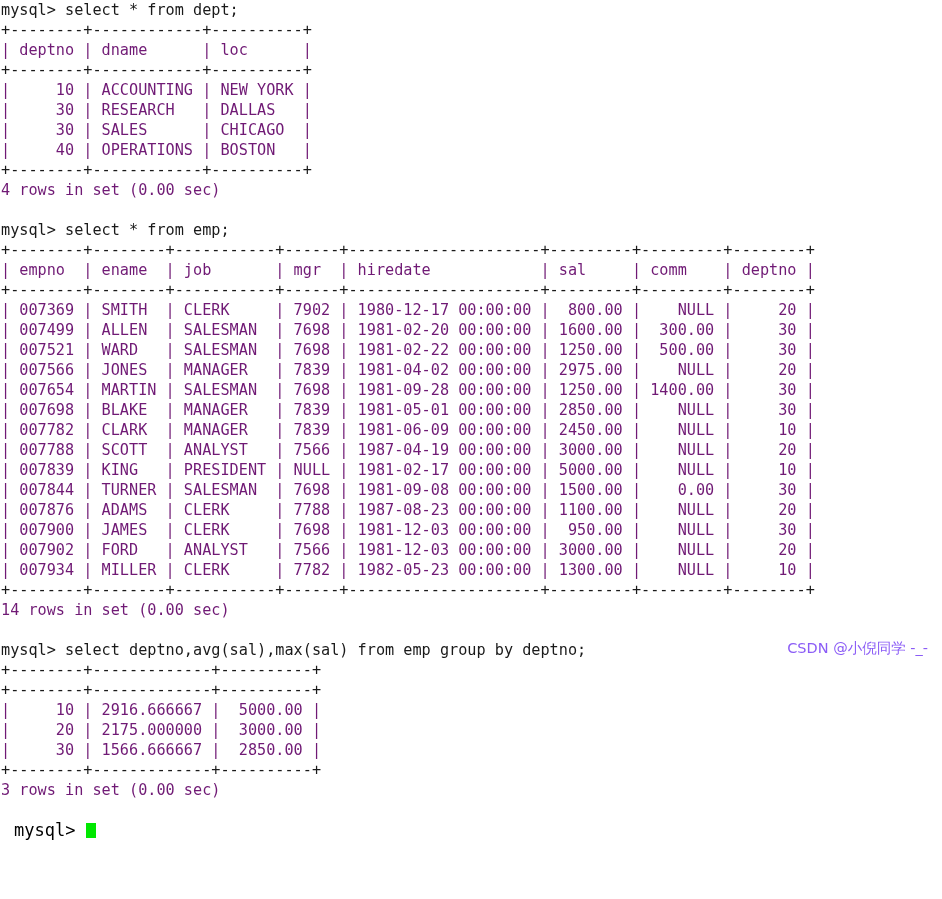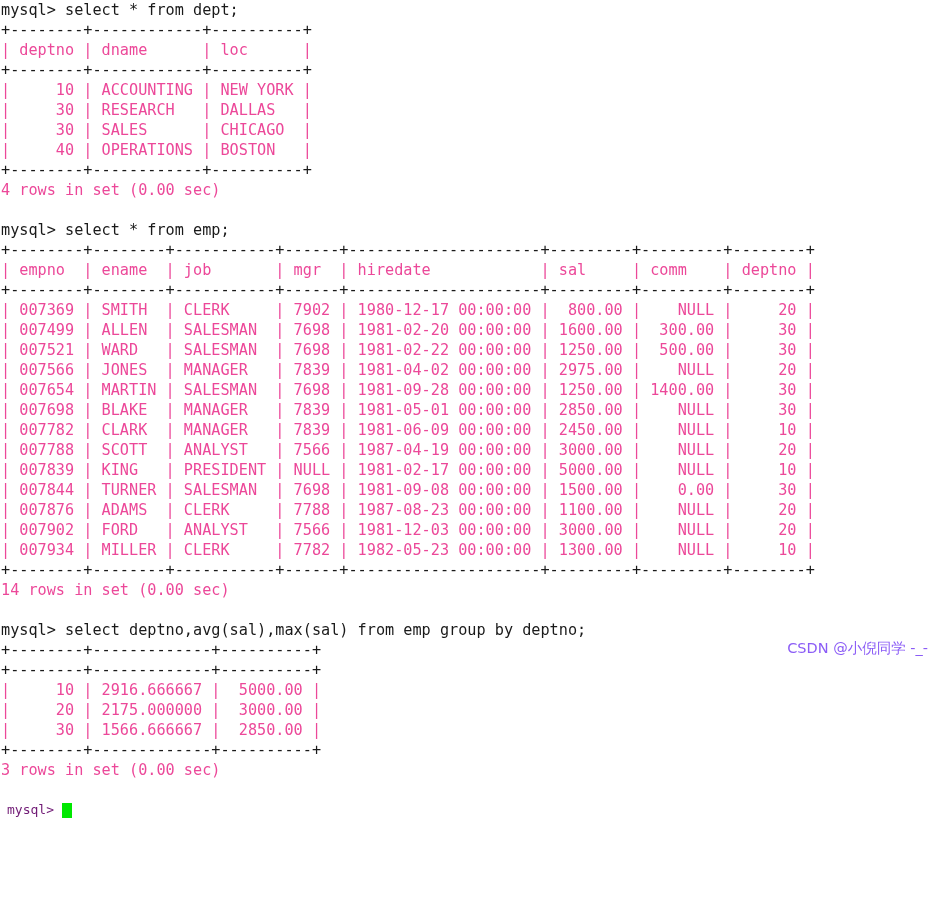--- a/index.html
+++ b/index.html
@@ -19,44 +19,44 @@
     height: 672px;
     background: #ffffff;
     padding: 0;
     box-sizing: border-box;
   }
   .term-line {
     font-family: "DejaVu Sans Mono", "Liberation Mono", monospace;
     font-size: 15.2px;
     line-height: 20px;
     height: 20px;
-    color: #ec4899;
+    color: #701a75;
     white-space: pre;
     letter-spacing: 0px;
     padding-left: 1px;
   }
   .term-line.blank {
     color: transparent;
   }
   .term-line.prompt-line {
     color: #1a1a1a;
   }
   .term-line.rule {
     color: #1a1a1a;
   }
   .cursor-line {
     display: flex;
     align-items: center;
     height: 20px;
     font-family: "DejaVu Sans Mono", "Liberation Mono", monospace;
-    font-size: 13px;
+    font-size: 17px;
     line-height: 20px;
-    color: #701a75;
+    color: #000000;
     white-space: pre;
-    padding-left: 7px;
+    padding-left: 14px;
   }
   .cursor-block {
     display: inline-block;
     width: 10px;
     height: 15px;
     background: #00e800;
     margin-left: 0px;
     vertical-align: middle;
   }
   #watermark {
@@ -95,20 +95,21 @@
       <div class="term-line">| 007499 | ALLEN  | SALESMAN  | 7698 | 1981-02-20 00:00:00 | 1600.00 |  300.00 |     30 |</div>
       <div class="term-line">| 007521 | WARD   | SALESMAN  | 7698 | 1981-02-22 00:00:00 | 1250.00 |  500.00 |     30 |</div>
       <div class="term-line">| 007566 | JONES  | MANAGER   | 7839 | 1981-04-02 00:00:00 | 2975.00 |    NULL |     20 |</div>
       <div class="term-line">| 007654 | MARTIN | SALESMAN  | 7698 | 1981-09-28 00:00:00 | 1250.00 | 1400.00 |     30 |</div>
       <div class="term-line">| 007698 | BLAKE  | MANAGER   | 7839 | 1981-05-01 00:00:00 | 2850.00 |    NULL |     30 |</div>
       <div class="term-line">| 007782 | CLARK  | MANAGER   | 7839 | 1981-06-09 00:00:00 | 2450.00 |    NULL |     10 |</div>
       <div class="term-line">| 007788 | SCOTT  | ANALYST   | 7566 | 1987-04-19 00:00:00 | 3000.00 |    NULL |     20 |</div>
       <div class="term-line">| 007839 | KING   | PRESIDENT | NULL | 1981-02-17 00:00:00 | 5000.00 |    NULL |     10 |</div>
       <div class="term-line">| 007844 | TURNER | SALESMAN  | 7698 | 1981-09-08 00:00:00 | 1500.00 |    0.00 |     30 |</div>
       <div class="term-line">| 007876 | ADAMS  | CLERK     | 7788 | 1987-08-23 00:00:00 | 1100.00 |    NULL |     20 |</div>
+      <div class="term-line">| 007900 | JAMES  | CLERK     | 7698 | 1981-12-03 00:00:00 |  950.00 |    NULL |     30 |</div>
       <div class="term-line">| 007902 | FORD   | ANALYST   | 7566 | 1981-12-03 00:00:00 | 3000.00 |    NULL |     20 |</div>
       <div class="term-line">| 007934 | MILLER | CLERK     | 7782 | 1982-05-23 00:00:00 | 1300.00 |    NULL |     10 |</div>
       <div class="term-line rule">+--------+--------+-----------+------+---------------------+---------+---------+--------+</div>
       <div class="term-line">14 rows in set (0.00 sec)</div>
       <div class="term-line blank"></div>
       <div class="term-line prompt-line">mysql&gt; select deptno,avg(sal),max(sal) from emp group by deptno;</div>
       <div class="term-line rule">+--------+-------------+----------+</div>
       <div class="term-line rule">+--------+-------------+----------+</div>
       <div class="term-line">|     10 | 2916.666667 |  5000.00 |</div>
       <div class="term-line">|     20 | 2175.000000 |  3000.00 |</div>

